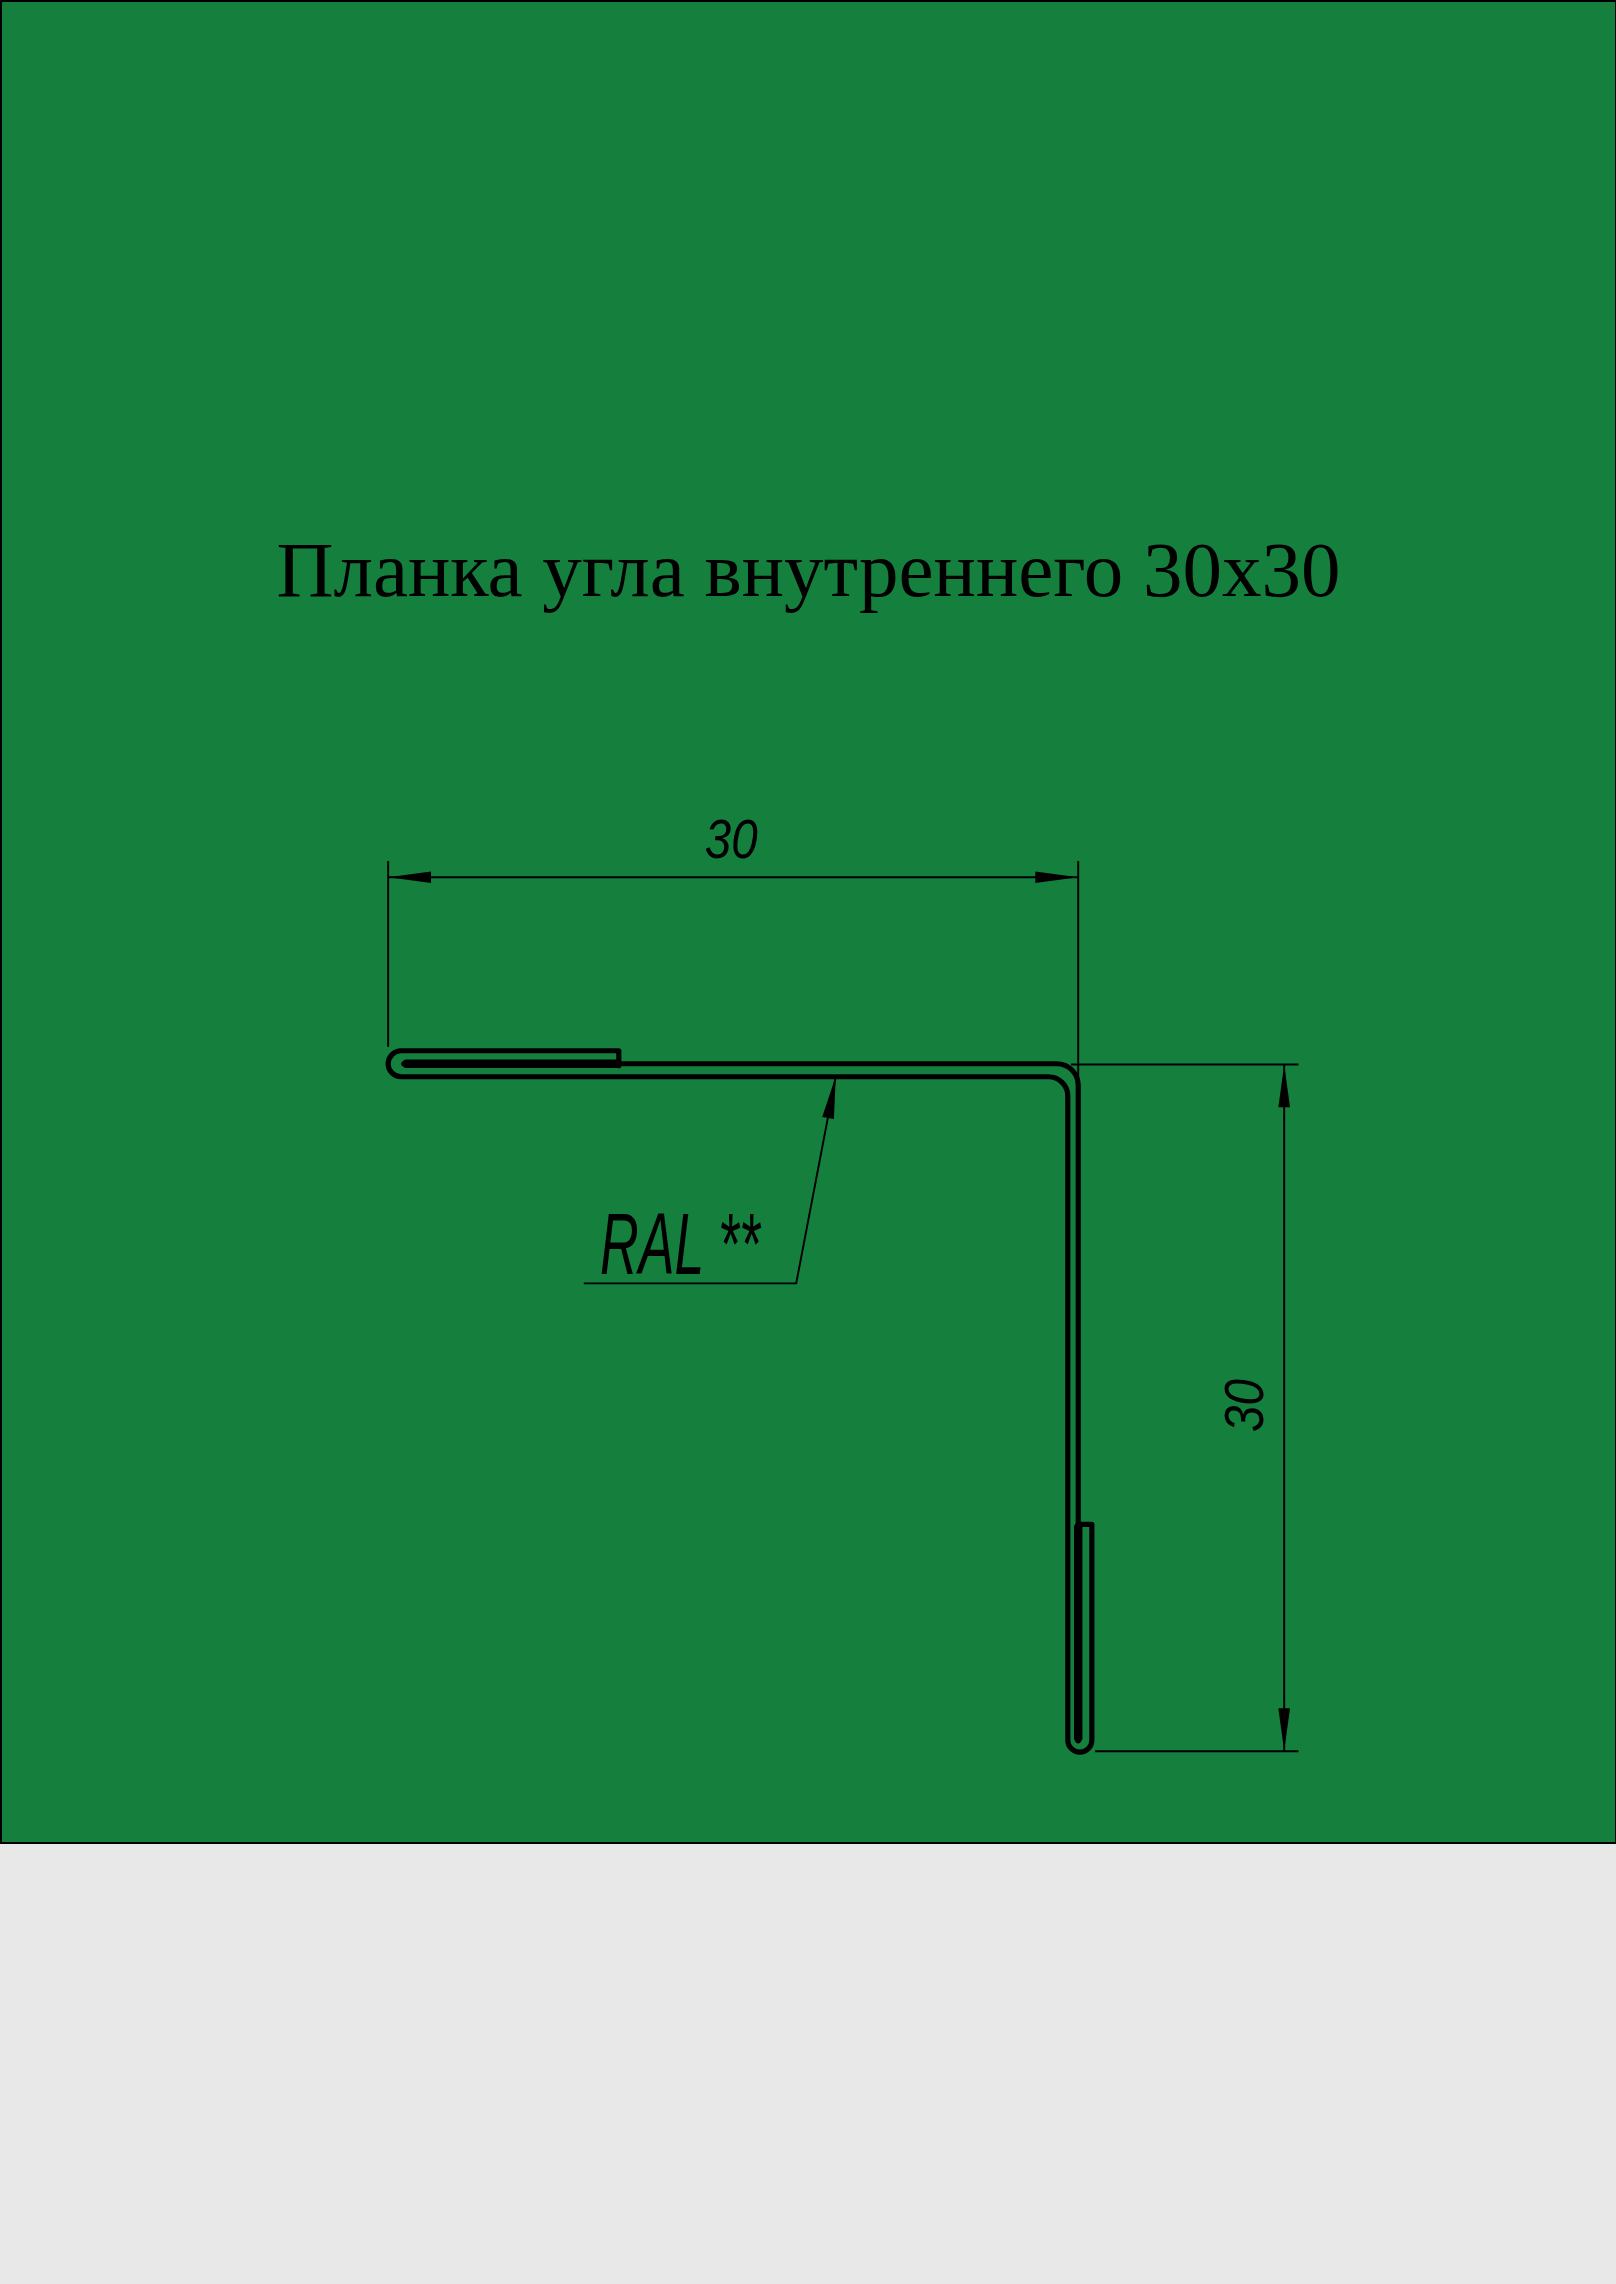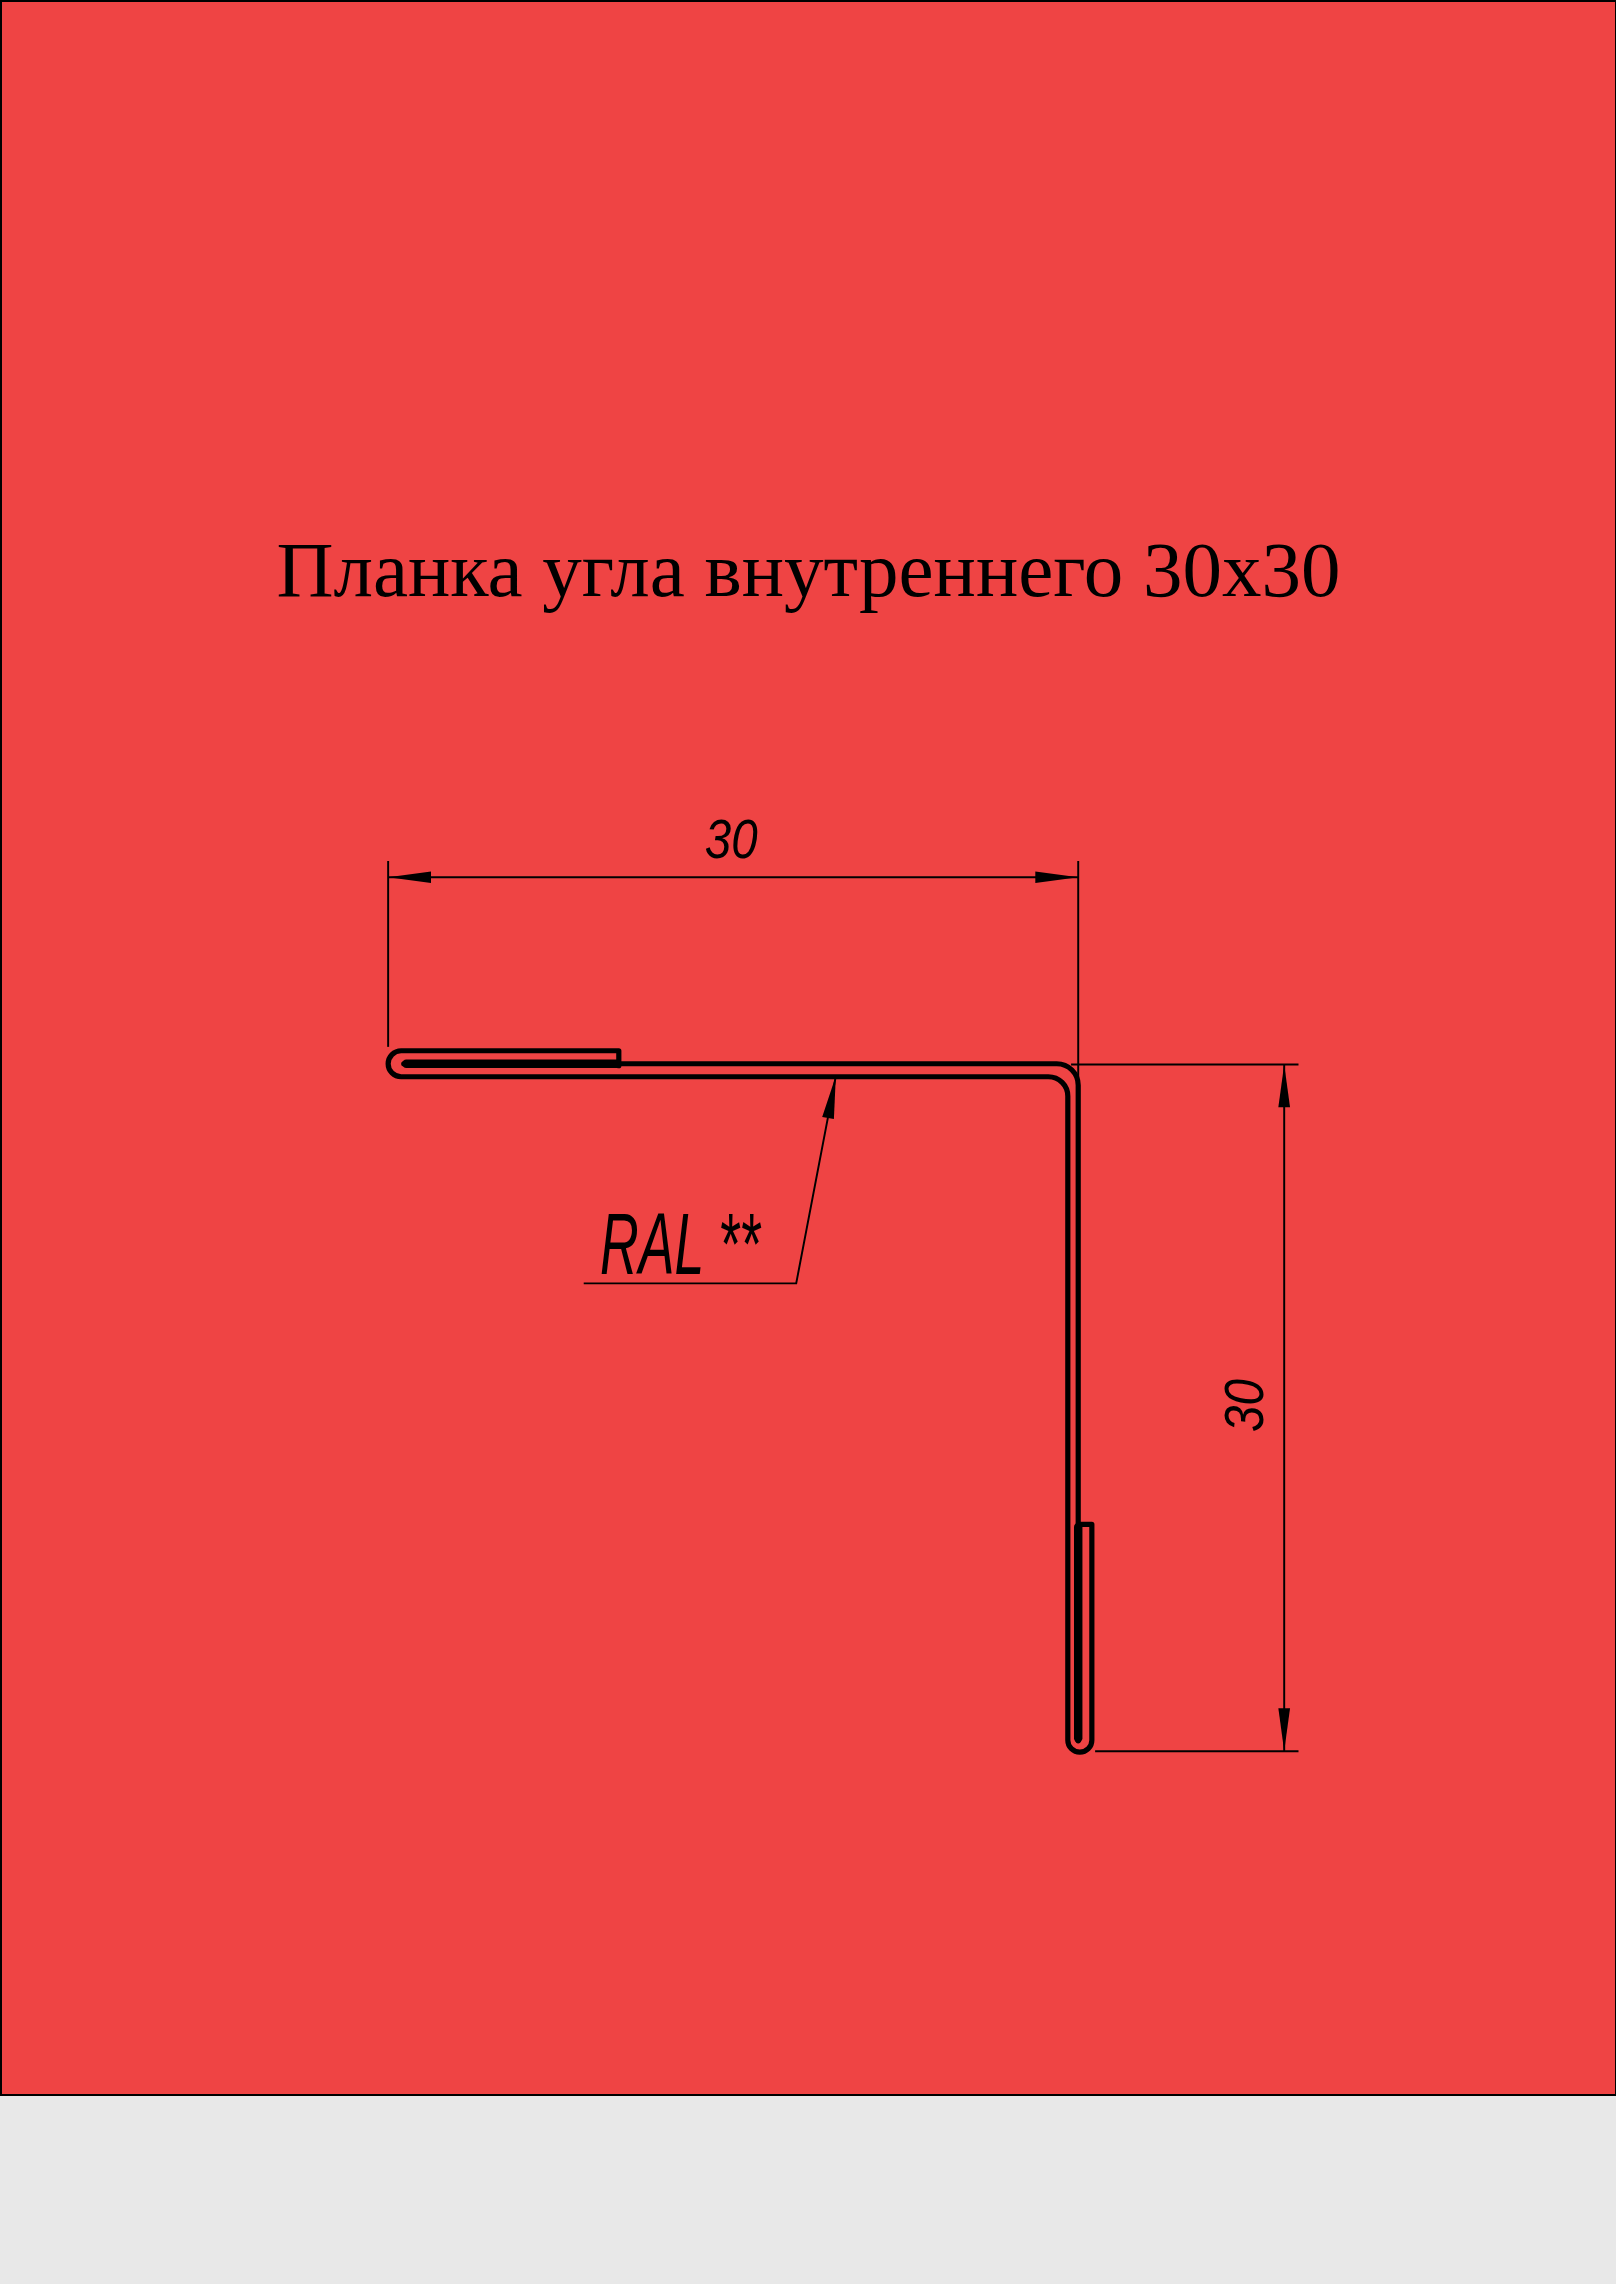--- a/index.html
+++ b/index.html
@@ -3,23 +3,23 @@
 <meta charset="utf-8">
 <style>
   html, body {
     margin: 0;
     padding: 0;
     background: #e8e8e8;
   }
   .page {
     position: relative;
     width: 1617px;
-    height: 2096px;
+    height: 1844px;
     margin: 0 auto;
-    background: #ef4444;
+    background: #15803d;
     box-sizing: border-box;
     border: 2.6px solid #000000;
     overflow: hidden;
     font-family: "Liberation Serif", serif;
   }
   .drawing-title {
     position: absolute;
     top: 525px;
     left: 0;
     right: 0;

